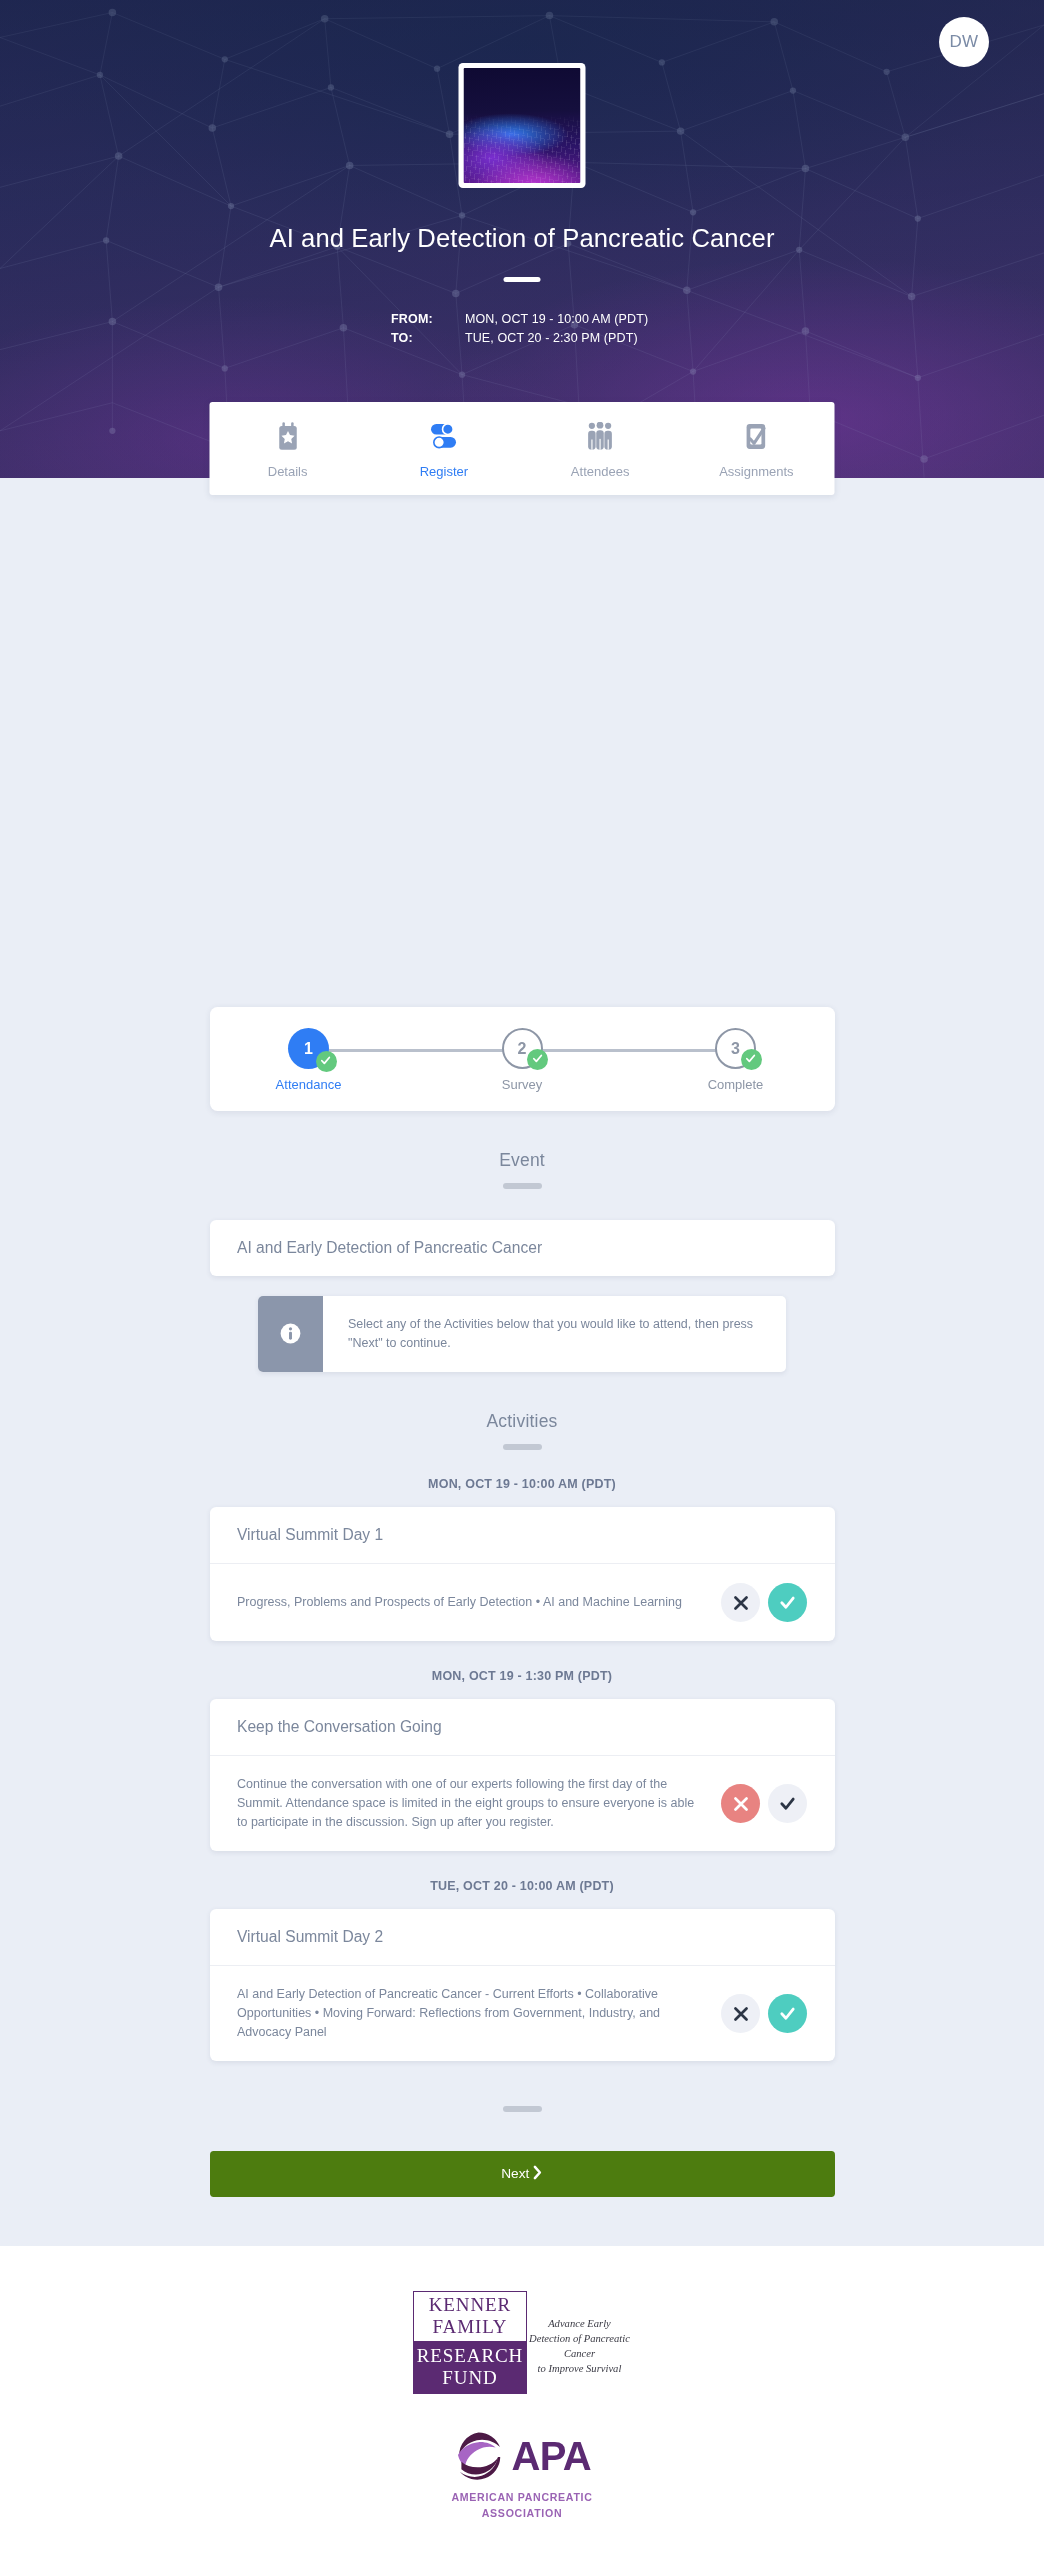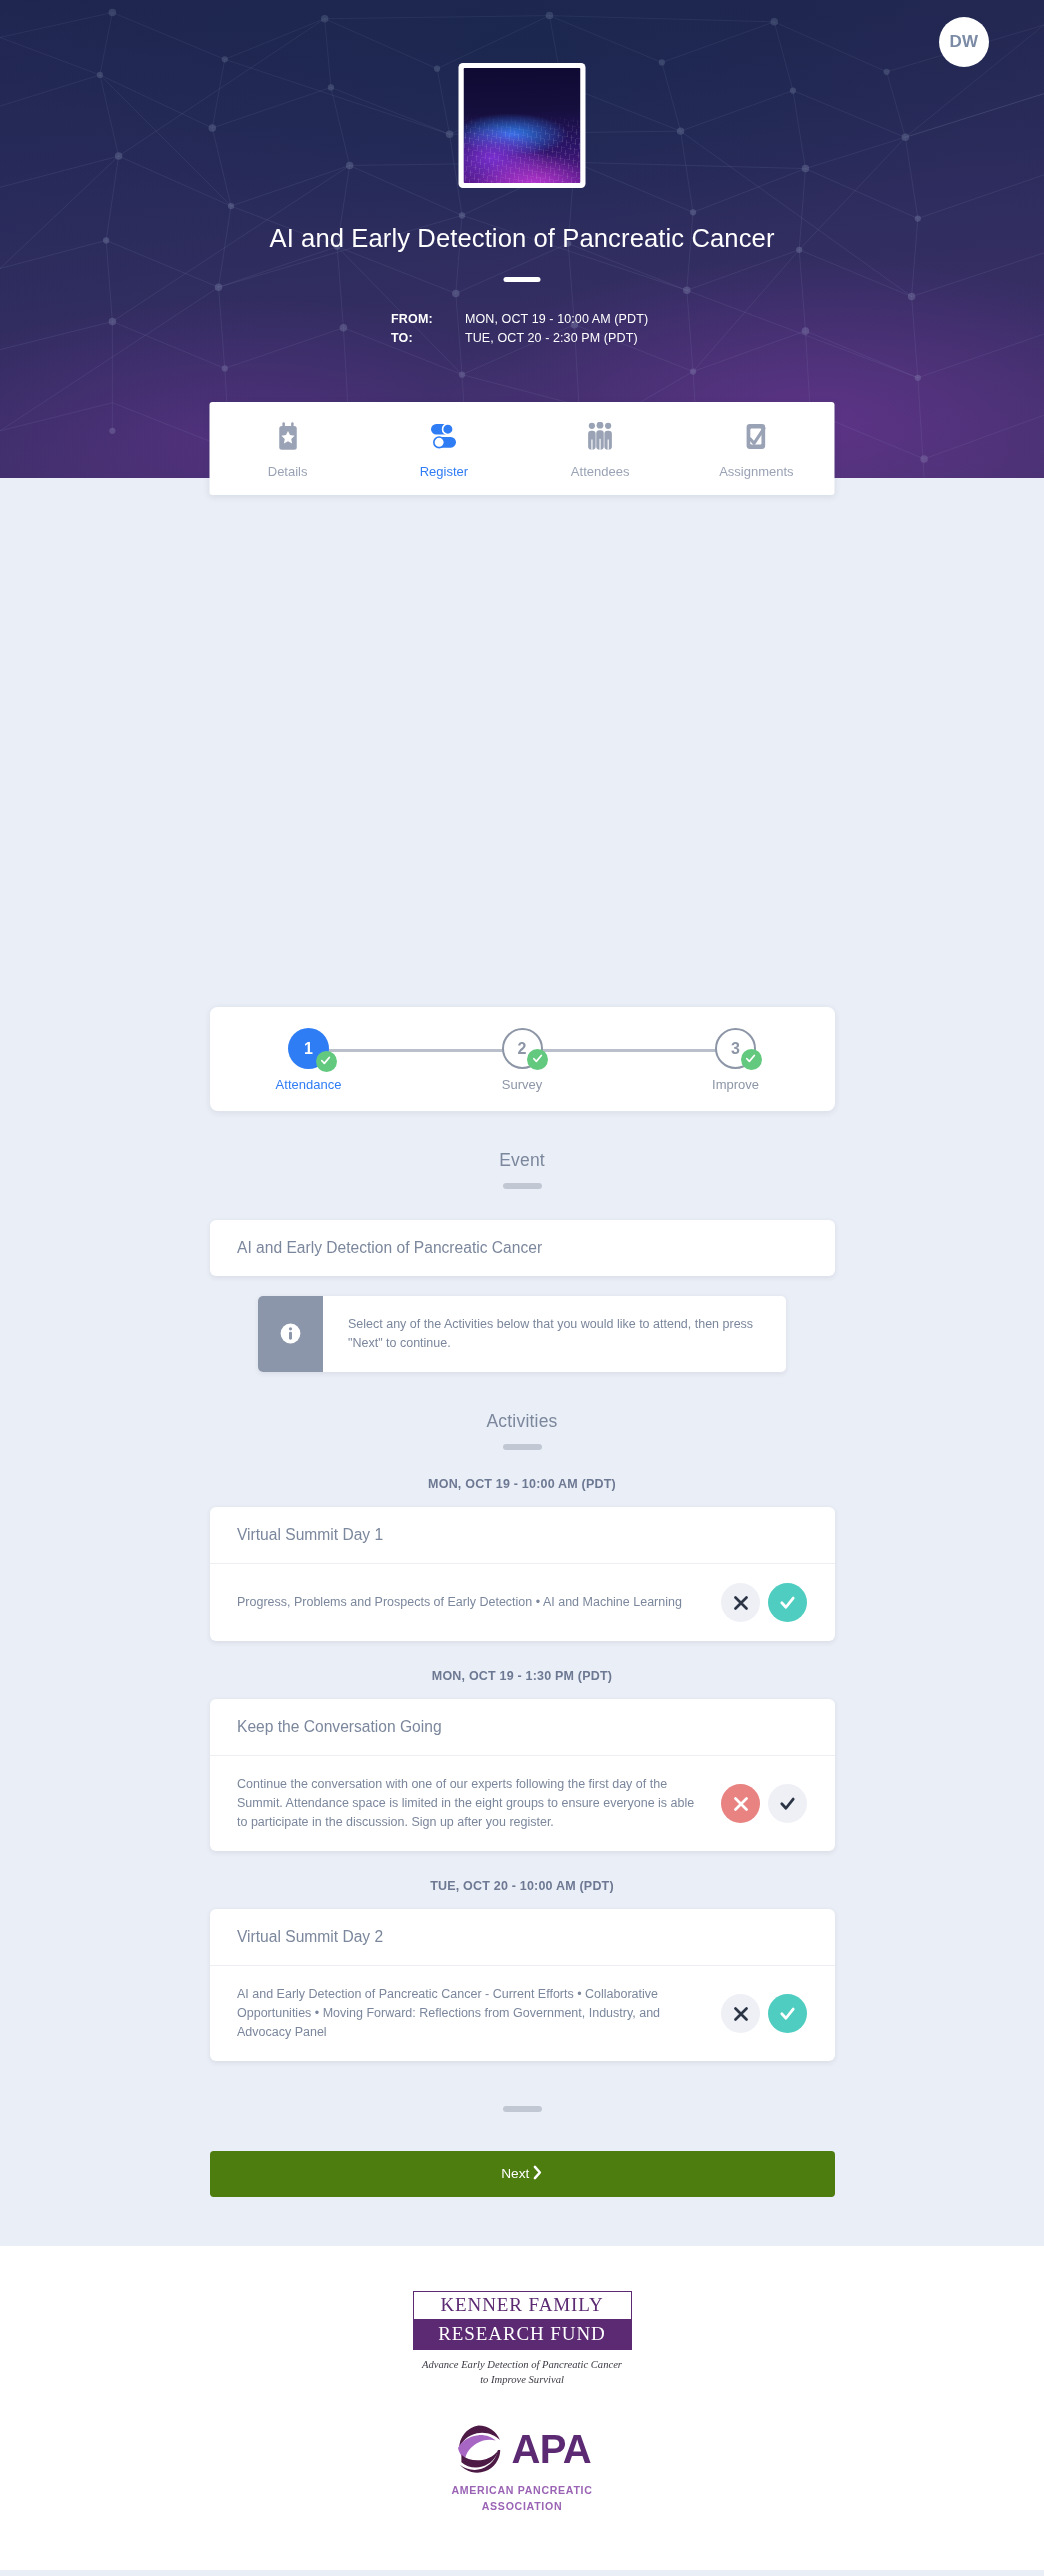--- a/index.html
+++ b/index.html
@@ -27,21 +27,21 @@
   .hero-veil {
     position: absolute; inset: 0;
     background: linear-gradient(180deg, rgba(25,33,66,.40) 0%, rgba(40,40,85,.22) 45%, rgba(70,45,105,.30) 100%);
   }
 
   .avatar {
     position: absolute; top: 17px; right: 55px;
     width: 50px; height: 50px; border-radius: 50%;
     background: #ffffff; color: #7b8ba6;
     display: flex; align-items: center; justify-content: center;
-    font-size: 17px; font-weight: 700; letter-spacing: 0.3px;
+    font-size: 17px; font-weight: 400; letter-spacing: 0.3px;
     z-index: 5;
   }
 
   .hero-thumb-wrap {
     position: absolute; top: 63px; left: 50%; transform: translateX(-50%);
     width: 127px; height: 125px;
     background: #ffffff; border-radius: 4.4px;
     padding: 5px; z-index: 4;
   }
   .hero-thumb {
@@ -170,21 +170,21 @@
     background: #4d7c0f; border-radius: 3.7px; border: none; cursor: pointer;
     color: #fff; font-size: 13.7px; font-family: inherit;
     display: flex; align-items: center; justify-content: center; gap: 4px;
   }
 
   
   .footer {
     margin-top: 49px; background: #fff; padding: 45px 0 56px;
     display: flex; flex-direction: column; align-items: center; gap: 36px;
   }
-  .kfrf { width: 219px; display: flex; flex-direction: column; align-items: center; }
+  .kfrf { width: 219px; display: flex; flex-direction: row; align-items: center; }
   .kfrf-box { width: 219px; border: 1.2px solid #5b2a72; }
   .kfrf-top {
     background: #fff; color: #5b2a72; text-align: center;
     font-family: "Liberation Serif", serif; font-size: 19px; letter-spacing: 0.9px;
     padding: 2.5px 0 3.1px;
   }
   .kfrf-bot {
     background: #5b2a72; color: #fff; text-align: center;
     font-family: "Liberation Serif", serif; font-size: 19px; letter-spacing: 0.9px;
     padding: 3.1px 0 4.4px;
@@ -394,21 +394,21 @@
 
       <div class="step">
         <div class="step-bubble idle">
           <span>3</span>
           <span class="step-check">
             <svg width="11.2" height="11.2" viewBox="0 0 18 18">
                 <path d="M3 9.2 l4 4.3 8-9.5" stroke="#fff" stroke-width="2.8" fill="none" stroke-linecap="round" stroke-linejoin="round"></path>
               </svg>
           </span>
         </div>
-        <div class="step-label">Improve</div>
+        <div class="step-label">Complete</div>
       </div>
     </div>
   </div>
 
   <div class="sec-head">
     <h2>Event</h2>
     <div class="sec-rule"></div>
   </div>
 
   <div style="margin-top:31px;">

